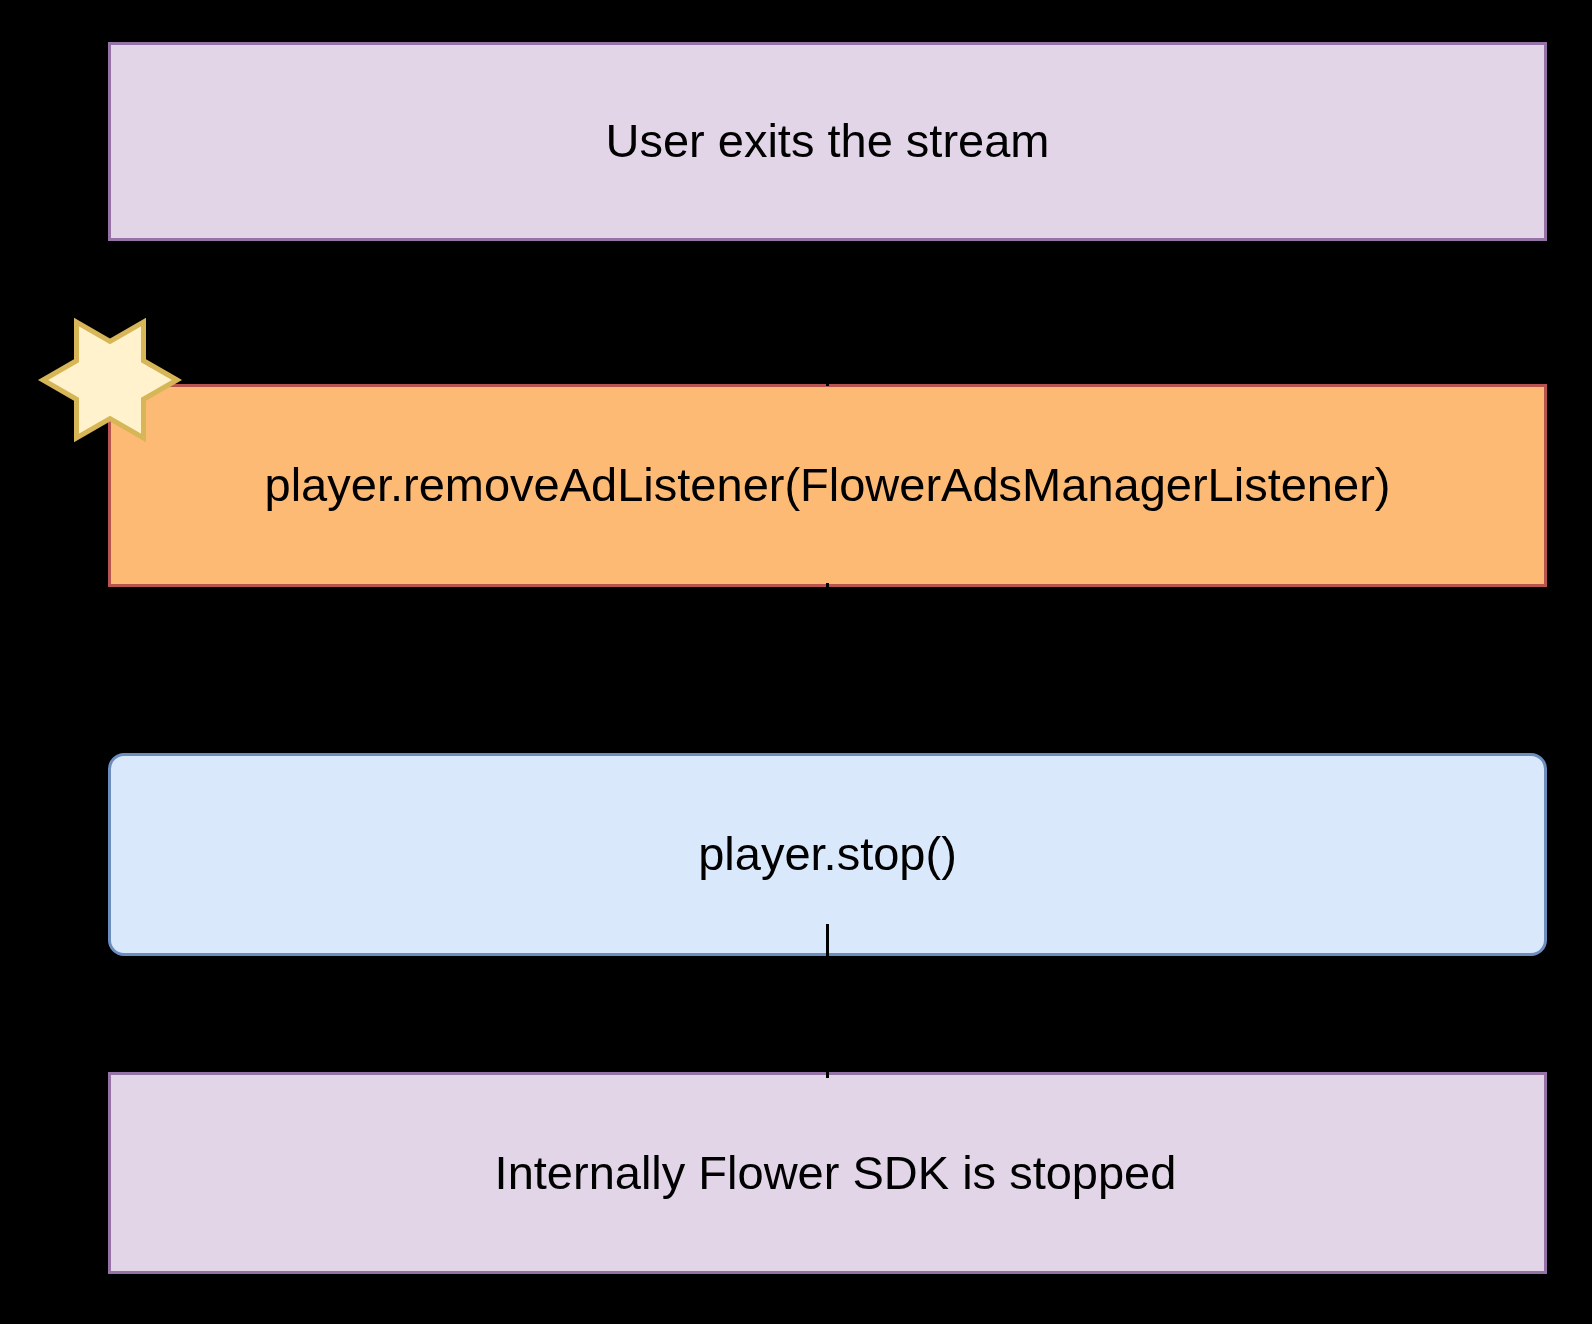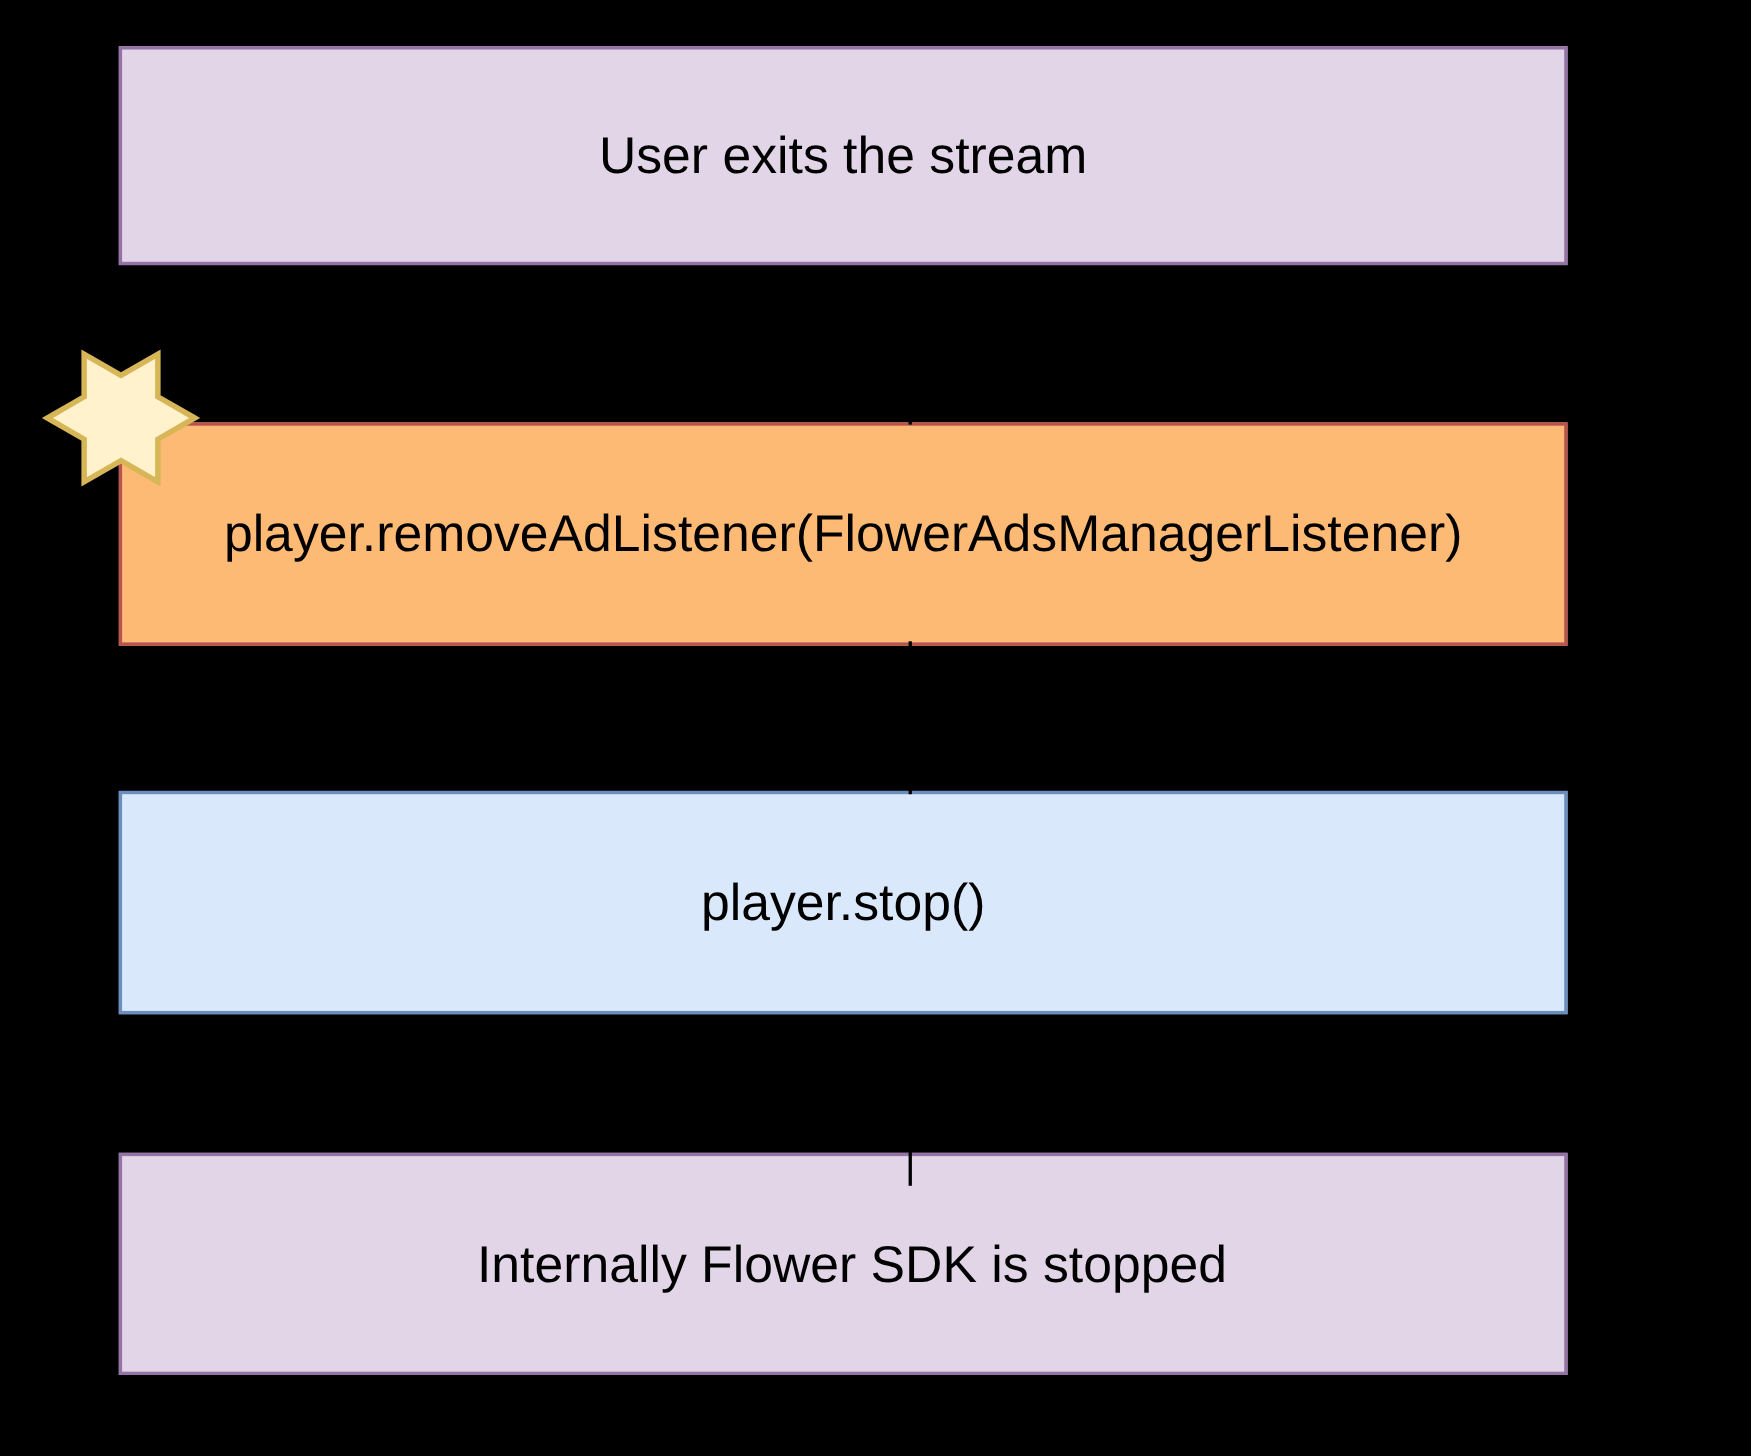--- a/index.html
+++ b/index.html
@@ -14,39 +14,39 @@
     overflow: hidden;
   }
   .canvas {
     position: relative;
     width: 1592px;
     height: 1324px;
   }
   .node {
     position: absolute;
     left: 108px;
-    width: 1317px;
+    width: 1439px;
     box-sizing: border-box;
     border: 3px solid #000;
     display: flex;
     align-items: center;
     justify-content: center;
     z-index: 2;
   }
   .node .label {
     font-size: 47px;
     line-height: 1.2;
     color: #000000;
     text-align: center;
     white-space: nowrap;
   }
   .node-0 { top: 42px;   height: 199px; }
   .node-1 { top: 384px;  height: 203px; }
-  .node-2 { top: 719px;  height: 203px; }
-  .node-3 { top: 1048px; height: 202px; padding-left: 16px; }
+  .node-2 { top: 753px;  height: 203px; border-radius: 16px; }
+  .node-3 { top: 1072px; height: 202px; padding-left: 16px; }
   .connector {
     position: absolute;
     left: 826px;
     width: 3px;
     background: #000000;
     z-index: 3;
   }
   .conn-0 { top: 243px; height: 143px; }
   .conn-1 { top: 583px; height: 139px; }
   .conn-2 { top: 924px; height: 154px; }

